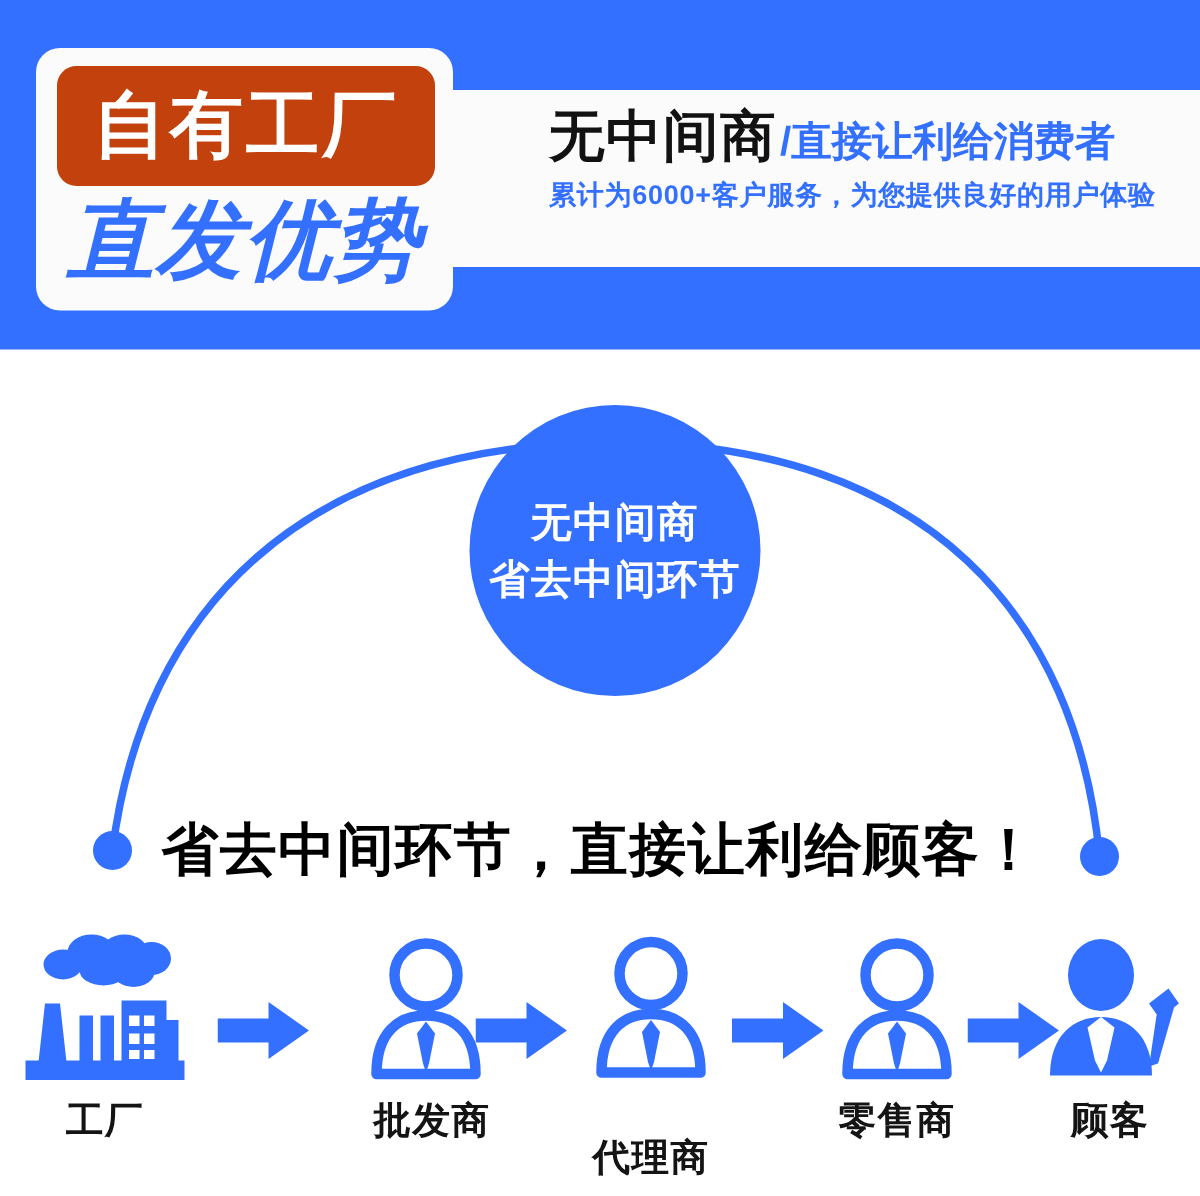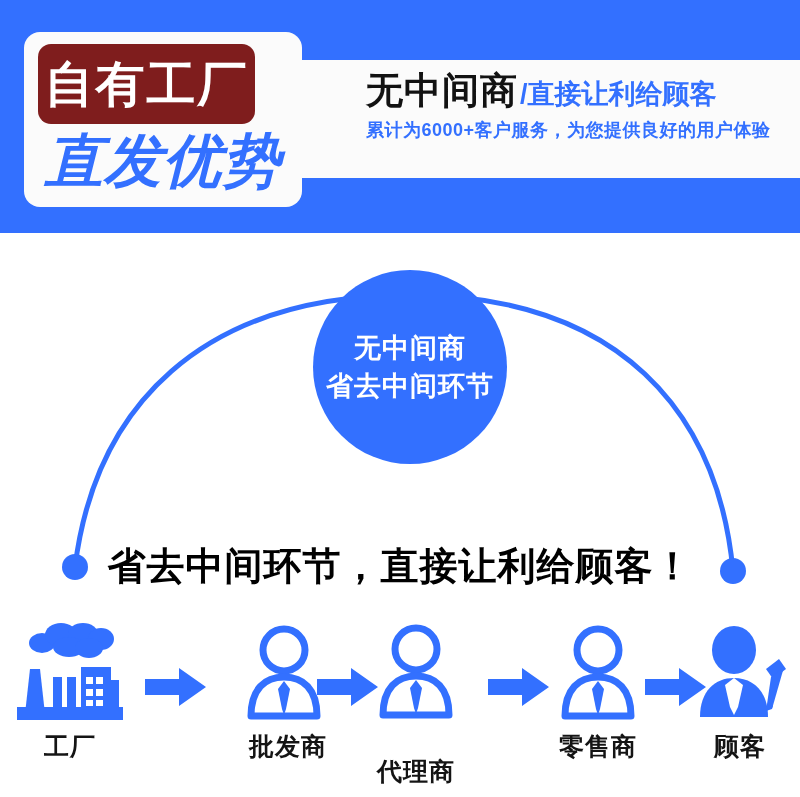--- a/index.html
+++ b/index.html
@@ -45,23 +45,23 @@
     left: 24px;
     top: 32px;
     width: 278px;
     height: 175px;
     background: #fbfbfb;
     border-radius: 16px;
     box-sizing: border-box;
     padding: 12px 14px 10px 14px;
   }
   .badge-pill {
-    width: 217px;
+    width: 252px;
     height: 80px;
-    background: #7f1d1d;
+    background: #c2410c;
     border-radius: 13px;
     display: flex;
     align-items: center;
     justify-content: center;
   }
   .badge-pill-text {
     color: #ffffff;
     font-size: 49px;
     font-weight: bold;
     letter-spacing: 2px;
@@ -214,21 +214,21 @@
     <div class="badge-card">
       <div class="badge-pill">
         <span class="badge-pill-text">自有工厂</span>
       </div>
       <div class="badge-sub-text">直发优势</div>
     </div>
 
     <div class="header-text">
       <div class="header-line1">
         <span class="header-main">无中间商</span>
-        <span class="header-slash">/直接让利给顾客</span>
+        <span class="header-slash">/直接让利给消费者</span>
       </div>
       <div class="header-sub">累计为6000+客户服务，为您提供良好的用户体验</div>
     </div>
   </div>
 
   <div class="diagram">
 
     <svg class="arc-svg" width="800" height="380" viewBox="0 0 800 380">
       <path d="M 75 334 C 95 175, 200 62, 410 62 C 620 62, 718 180, 733 338" fill="none" stroke="#3370ff" stroke-width="5" stroke-linecap="round"></path>
       <circle cx="75" cy="334" r="13" fill="#3370ff"></circle>
@@ -295,21 +295,21 @@
       </div>
       <div class="chain-label">批发商</div>
     </div>
 
     <div class="chain-arrow" style="left:317px;">
       <svg width="62" height="42" viewBox="0 0 62 42">
         <polygon points="0,13 34,13 34,2 61,21 34,40 34,29 0,29" fill="#3370ff"></polygon>
       </svg>
     </div>
 
-    <div class="chain-node" style="left:346px;gap:28px;">
+    <div class="chain-node" style="left:364px;gap:28px;">
       <div class="chain-icon">
         <svg width="86" height="100" viewBox="0 0 86 100">
           <circle cx="43" cy="27" r="21" fill="none" stroke="#3370ff" stroke-width="7"></circle>
           <path d="M 10 93 C 10 66, 24 54, 43 54 C 62 54, 76 66, 76 93 Z" fill="none" stroke="#3370ff" stroke-width="7" stroke-linejoin="round"></path>
           <polygon points="43,58 49,66 45,86 43,92 41,86 37,66" fill="#3370ff"></polygon>
         </svg>
       </div>
       <div class="chain-label">代理商</div>
     </div>
 

